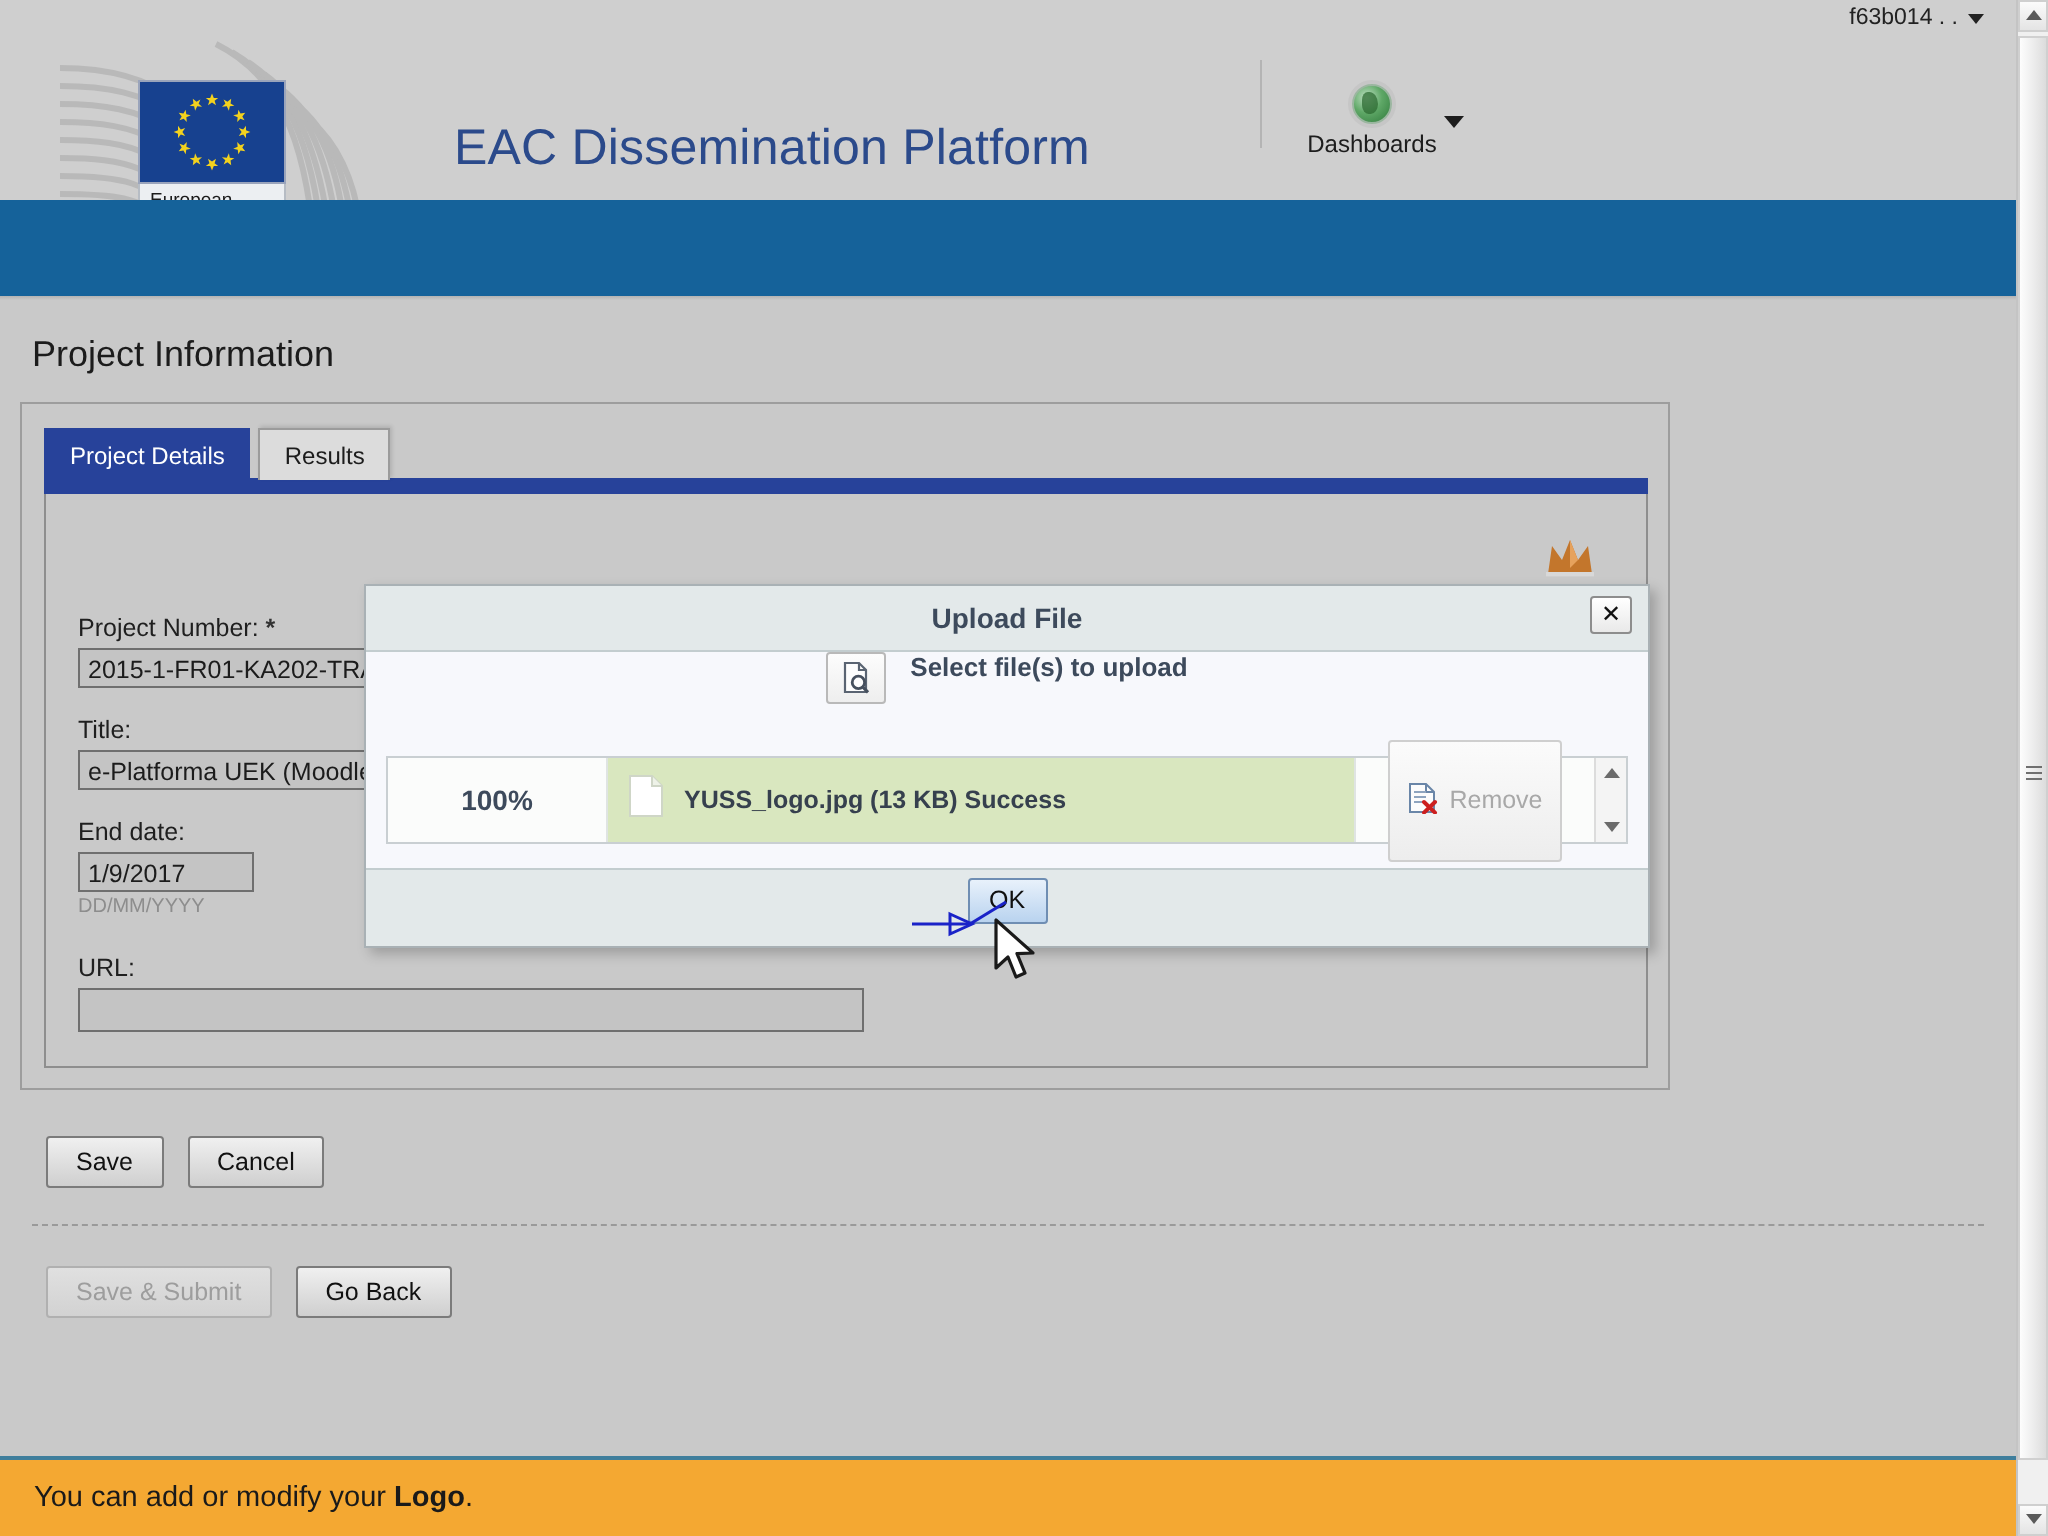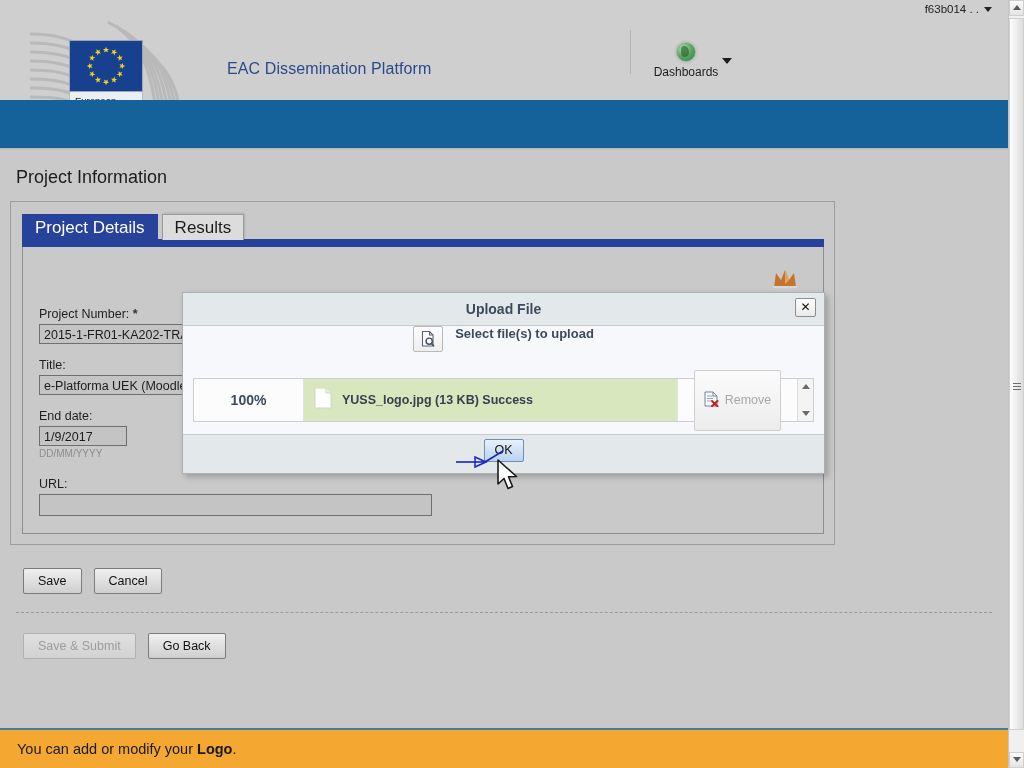--- a/index.html
+++ b/index.html
@@ -79,21 +79,21 @@
     box-sizing: border-box;
     font-size: 9.5px;
     line-height: 11px;
     color: #1b1b1b;
     padding: 3px 4px 3px 5px;
     font-family: "Liberation Sans", sans-serif;
   }
   .site-title {
     position: absolute;
     left: 227px; top: 60px;
-    font-size: 16px;
+    font-size: 25px;
     color: #2b4a8b;
     letter-spacing: .1px;
     white-space: nowrap;
     font-family: "Liberation Sans", sans-serif;
   }
   .nav-sep {
     position: absolute;
     left: 630px; top: 30px;
     width: 1px; height: 44px;
     background: #b4b4b4;
@@ -168,21 +168,21 @@
     left: 11px; top: 11px;
     height: 27px;
     display: flex;
     align-items: flex-end;
     z-index: 3;
   }
   .tab {
     height: 26px;
     line-height: 26px;
     padding: 0 12px;
-    font-size: 17px;
+    font-size: 12px;
     box-sizing: border-box;
     cursor: pointer;
   }
   .tab.active {
     background: #27429a;
     color: #ffffff;
     border: 1px solid #27429a;
     border-bottom: none;
   }
   .tab.inactive {

